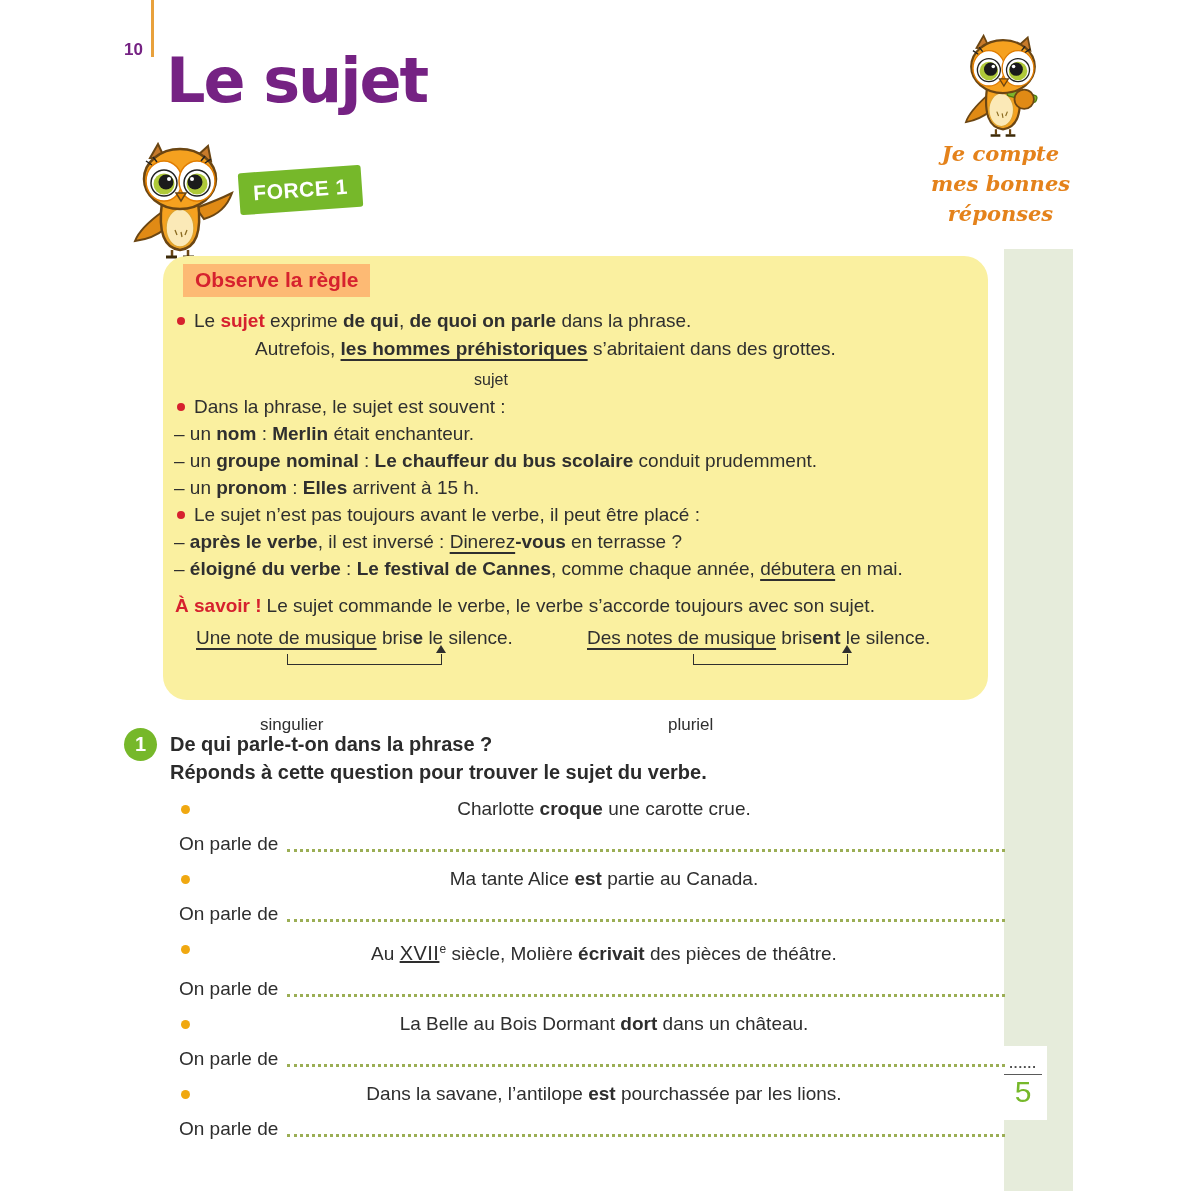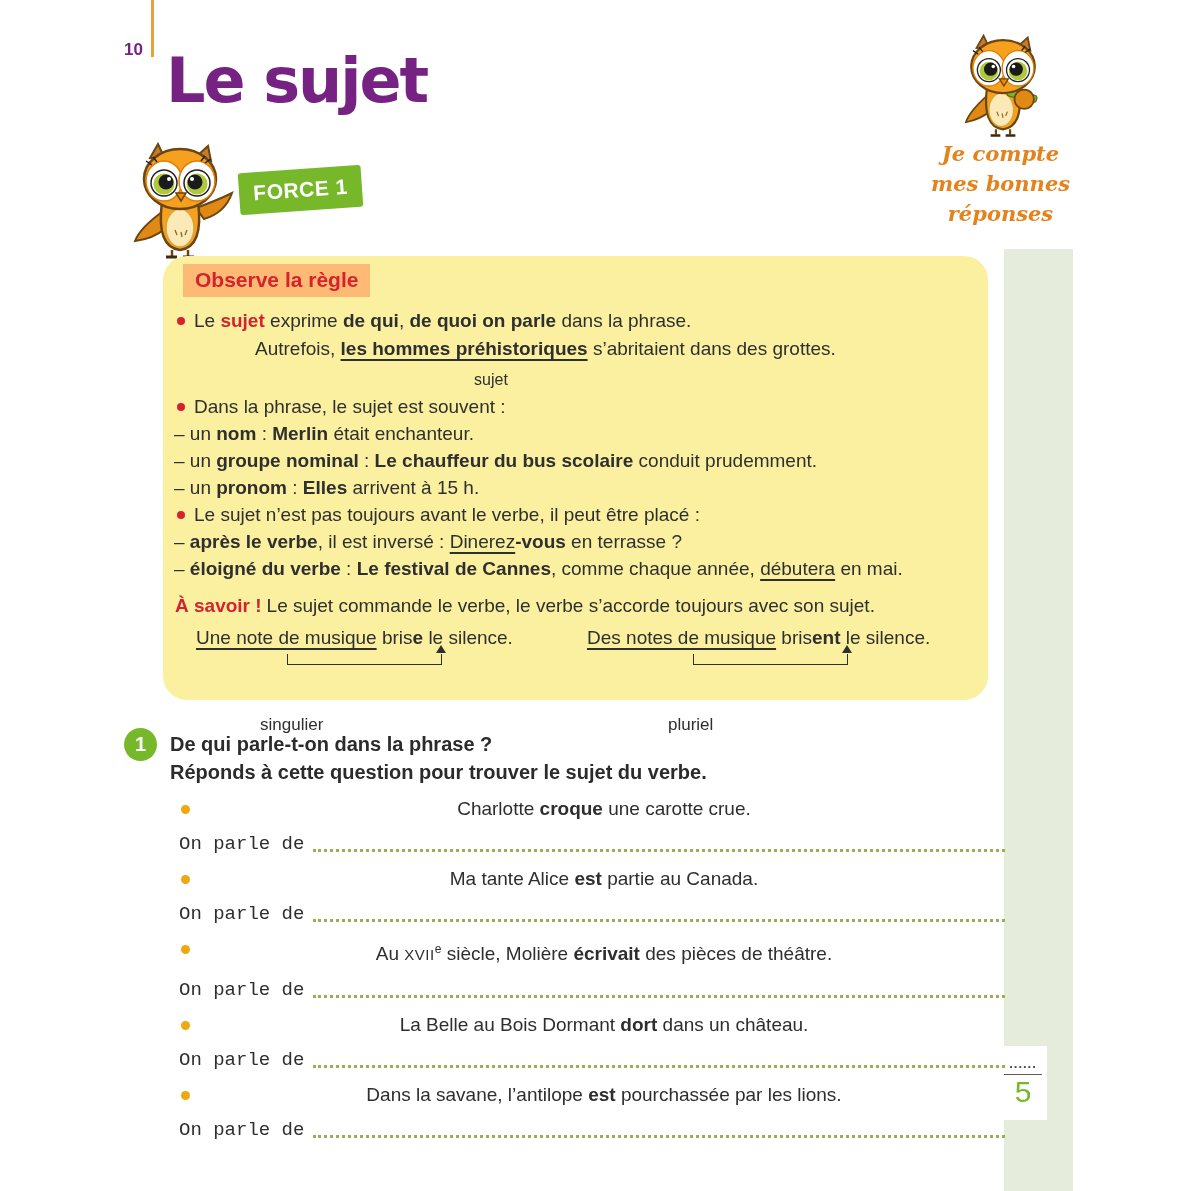--- a/index.html
+++ b/index.html
@@ -66,23 +66,23 @@
   .exo-number {
     position:absolute; left:124px; top:728px; width:33px; height:33px; border-radius:50%;
     background:#76b82a; color:#fff; font-weight:bold; font-size:20px;
     display:flex; align-items:center; justify-content:center;
   }
   .exo-heading { position:absolute; left:170px; top:730px; font-weight:bold; font-size:20px; line-height:28px; color:#2b2b2b; }
   .exo-items { position:absolute; left:179px; top:797px; width:826px;text-align:center; }
   .sentence { position:relative; padding-left:24px; font-size:19px; line-height:24px; margin-bottom:11px; }
   .dot-orange { position:absolute; left:2px; top:8px; width:9px; height:9px; border-radius:50%; background:#f0a810; }
   .answer-line { display:flex; align-items:stretch; font-size:19px; line-height:24px; margin-bottom:11px; }
-  .answer-prefix { white-space:nowrap;font-family:Liberation Mono, monospace; }
+  .answer-prefix { white-space:nowrap; }
   .answer-dots { flex:1; height:20px; margin-left:9px; border-bottom:3px dotted #9bae55; }
-  .sc { text-transform:uppercase; font-size:15px; letter-spacing:.5px; }
+  .sc { text-transform:uppercase; font-size:20px; letter-spacing:.5px;text-decoration:underline; }
   sup.e { font-size:12px; }
 </style>
 </head>
 <body>
 
 <div class="orange-rule"></div>
 <div class="page-number">10</div>
 <h1 class="page-title">Le sujet</h1>
 
 <div class="owl owl-left">

